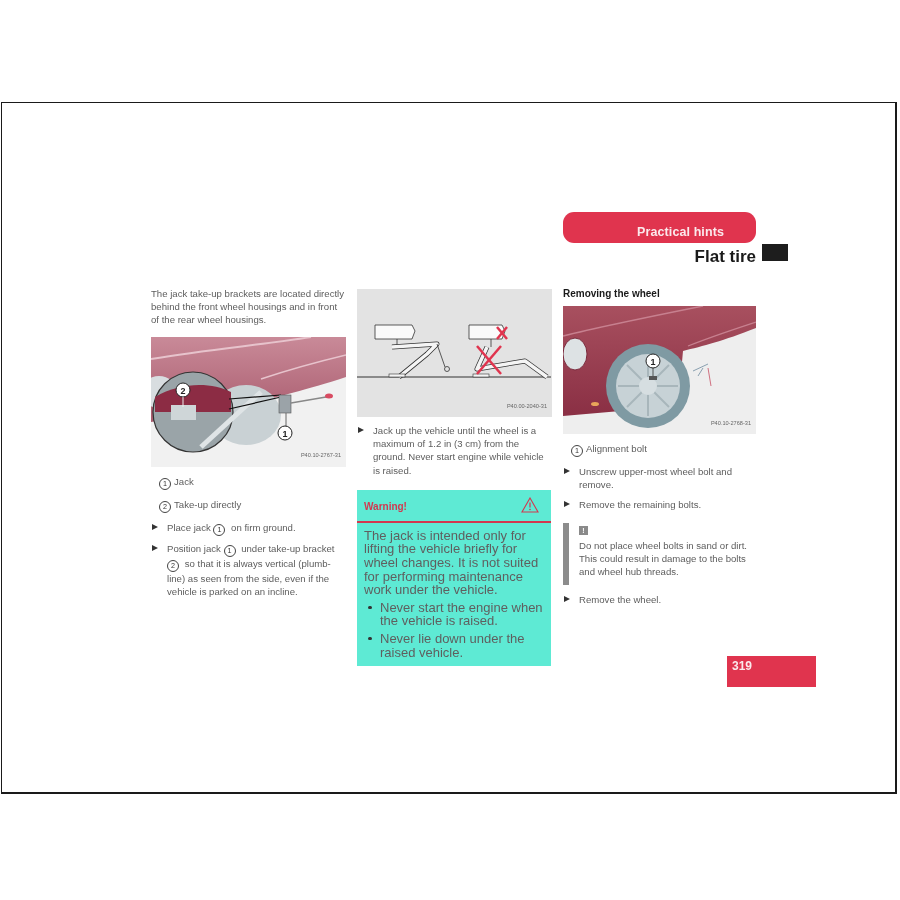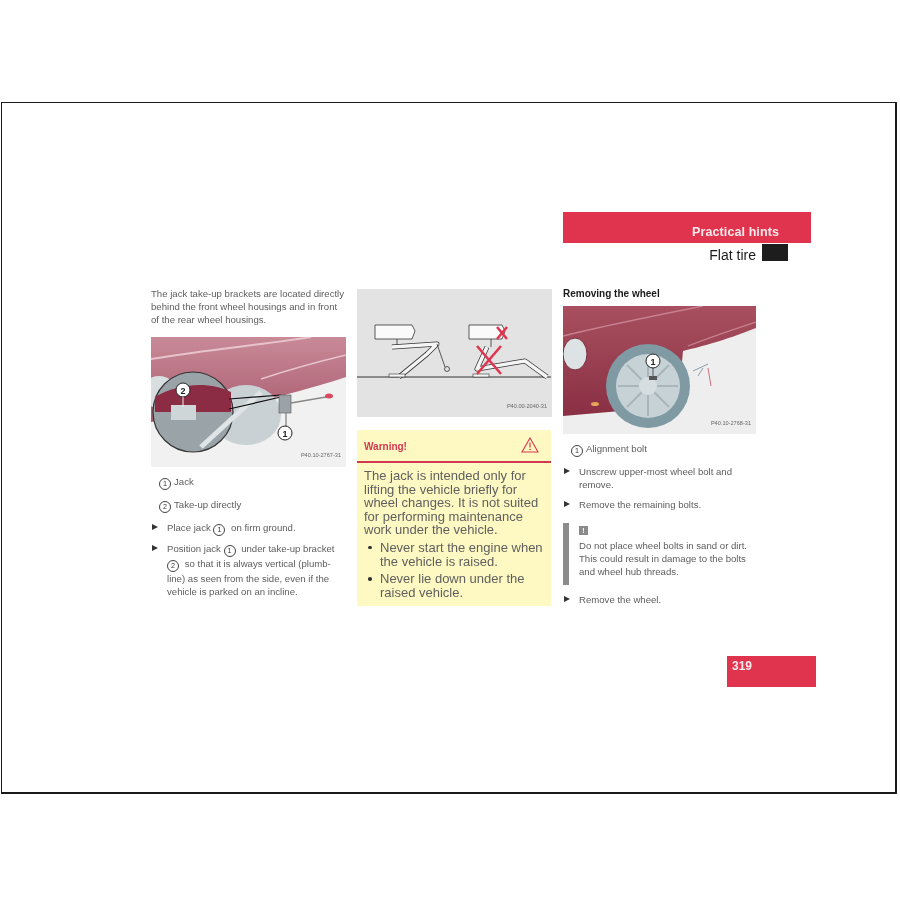--- a/index.html
+++ b/index.html
@@ -1,45 +1,45 @@
 <!DOCTYPE html>
 <html><head>
 <meta charset="utf-8">
 <style>
   html, body { margin:0; padding:0; }
   body { width:900px; height:900px; background:#fff; position:relative; overflow:hidden;
          font-family:"Liberation Sans", "DejaVu Sans", sans-serif; color:#555; }
   .page { position:absolute; left:1px; top:102px; width:896px; height:692px;
           border:1.5px solid #1a1a1a; border-right-width:2px; border-bottom-width:2px; box-sizing:border-box; }
 
-  .hdr-red { position:absolute; left:563px; top:212px; width:248px; height:31px; background:#e0344e; }
+  .hdr-red { position:absolute; left:563px; top:212px; width:193px; height:31px; background:#e0344e;border-radius:11px; }
   .hdr-red span { position:absolute; right:32px; top:13px; color:#fbe9ec; font-weight:bold; font-size:12.5px; letter-spacing:0.1px; }
   .hdr-sub { position:absolute; left:563px; top:244px; width:225px; height:18px; }
-  .hdr-sub span { position:absolute; right:32px; top:3px; color:#1a1a1a; font-weight:normal; font-size:14px; }
+  .hdr-sub span { position:absolute; right:32px; top:3px; color:#1a1a1a; font-weight:bold; font-size:17px; }
   .hdr-sub .blk { position:absolute; right:0; top:0; width:26px; height:17px; background:#1d1d1d; }
 
   .col { position:absolute; font-size:9.6px; line-height:13.2px; color:#5d5d5d; }
   .c1 { left:151px; top:287px; width:196px; }
   .c2 { left:357px; top:289px; width:194px; }
   .c3 { left:563px; top:287px; width:195px; }
 
   .para { margin:0; }
   .fig { position:relative; width:195px; height:130px; margin-top:6px; overflow:hidden; background:#f2f2f2; }
   .fig .code { position:absolute; right:5px; bottom:4px; font-size:5.6px; color:#666; }
 
   .legend { margin-top:6px; }
   .legend div { margin:8px; }
   .num { display:inline-block; width:10px; height:10px; border:1px solid #444; border-radius:50%;
          font-size:7.2px; line-height:10px; text-align:center; color:#333; vertical-align:-1px; margin-right:3px; }
 
   .step { position:relative; padding-left:16px; margin-top:6px; }
   .step .tri { position:absolute; left:1px; top:3px; width:0; height:0; border-left:6px solid #333;
                border-top:3.5px solid transparent; border-bottom:3.5px solid transparent; }
 
-  .warn { margin-top:13px; background:#fef9c3; width:194px; }
+  .warn { margin-top:13px; background:#5eead4; width:194px; }
   .warn-head { position:relative; height:31px; border-bottom:2px solid #d2384f; }
   .warn-title { position:absolute; left:7px; top:10px; color:#d2384f; font-weight:bold; font-size:10px; }
   .warn-icon { position:absolute; right:12px; top:7px; width:18px; height:16px; }
   .warn-body { padding:6px 7px 7px 7px; font-size:13px; line-height:13.6px; color:#5f5f5f; }
   .warn-bullet { position:relative; padding-left:16px; margin-top:4px; }
   .warn-bullet .dot { position:absolute; left:4px; top:5px; width:3.5px; height:3.5px; background:#333; border-radius:50%; }
 
   .note { position:relative; margin-top:12px; padding-left:16px; min-height:58px; }
   .note .bar { position:absolute; left:0; top:0; width:6px; height:62px; background:#8c8c8c; }
   .note .ico { display:inline-block; width:9px; height:9px; background:#8a8a8a; color:#fff; font-size:7px;
@@ -134,20 +134,24 @@
       <path d="M130 58 L120 80 L168 72 L190 88" stroke="#f5f5f5" stroke-width="3.5" fill="none" stroke-linejoin="round"></path>
       <rect x="116" y="85" width="16" height="3" fill="#f5f5f5" stroke="#333" stroke-width="0.6"></rect>
       <line x1="140" y1="38" x2="150" y2="50" stroke="#e0344e" stroke-width="2.5"></line>
       <line x1="150" y1="38" x2="140" y2="50" stroke="#e0344e" stroke-width="2.5"></line>
       <line x1="120" y1="57" x2="144" y2="85" stroke="#e0344e" stroke-width="2.5"></line>
       <line x1="144" y1="57" x2="120" y2="85" stroke="#e0344e" stroke-width="2.5"></line>
     </svg>
     <span class="code">P40.00-2040-31</span>
   </div>
 
+  <div class="step" style="margin-top:7px;">
+    <span class="tri"></span>
+    <span>Jack up the vehicle until the wheel is a maximum of 1.2 in (3 cm) from the ground. Never start engine while vehicle is raised.</span>
+  </div>
 
   <div class="warn">
     <div class="warn-head">
       <span class="warn-title">Warning!</span>
       <svg class="warn-icon" viewBox="0 0 18 16">
         <path d="M9 1 L17 15 H1 Z" fill="none" stroke="#d2384f" stroke-width="1.1"></path>
         <line x1="9" y1="5.5" x2="9" y2="10.5" stroke="#d2384f" stroke-width="1.2"></line>
         <circle cx="9" cy="12.5" r="0.8" fill="#d2384f"></circle>
       </svg>
     </div>

